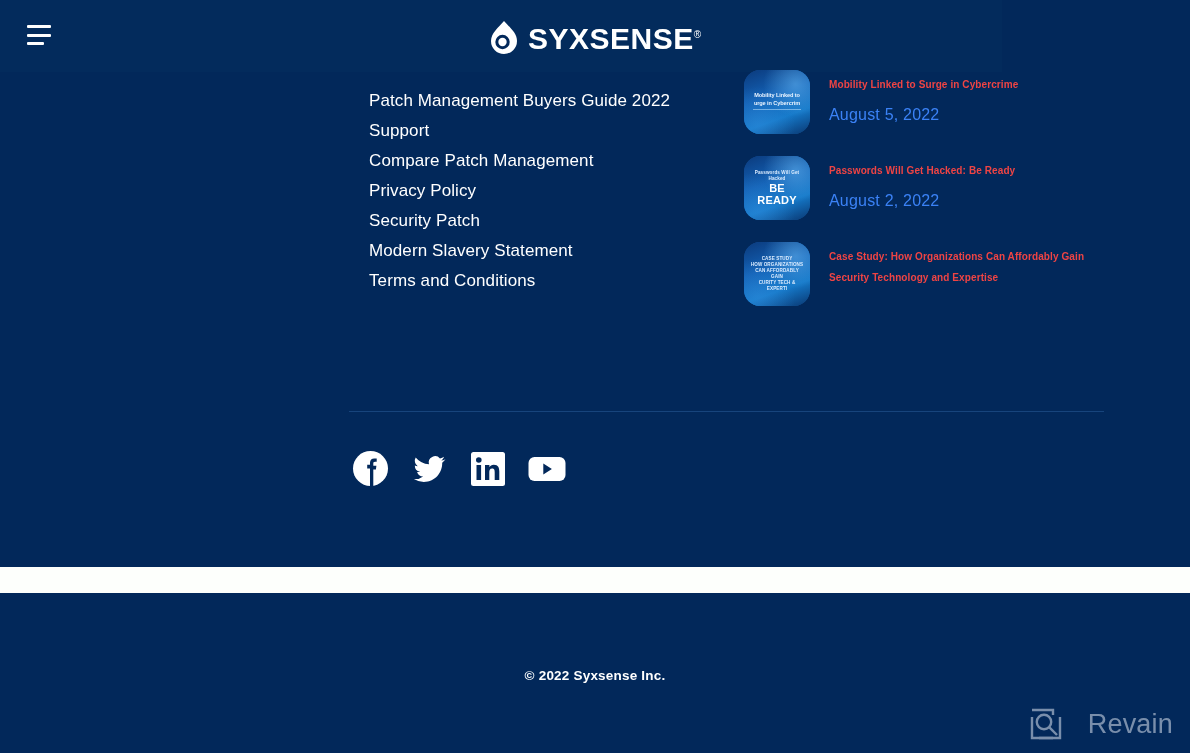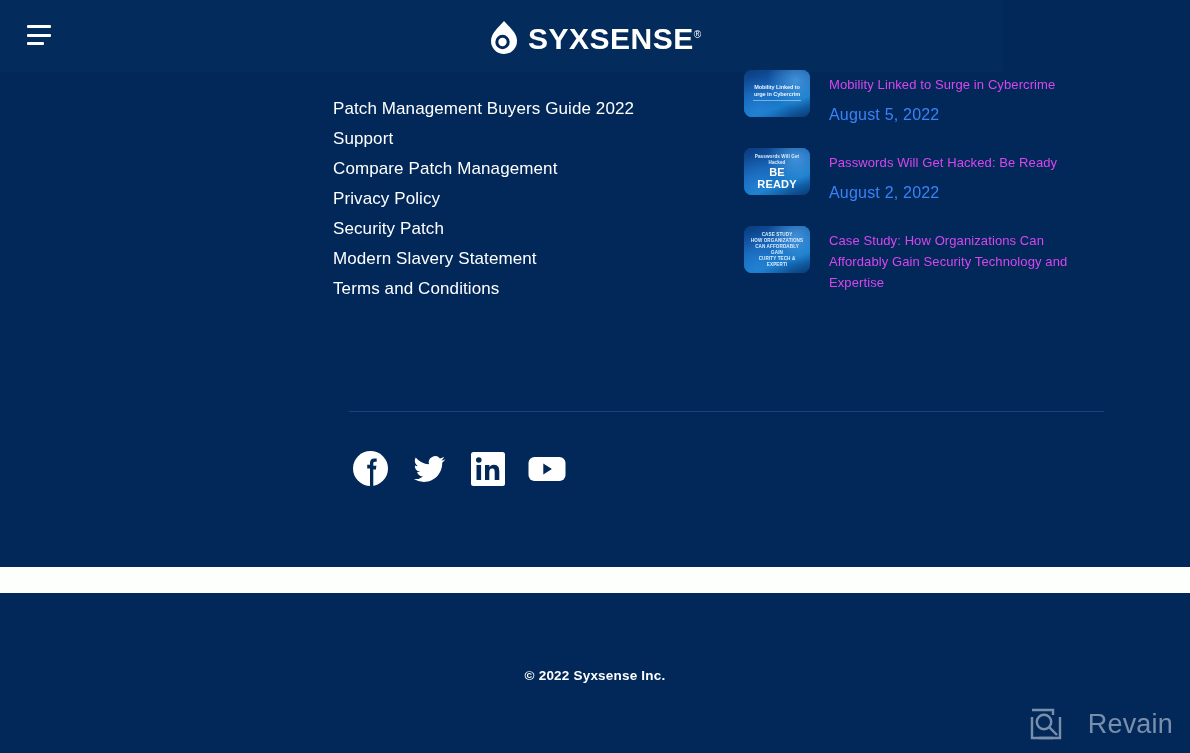--- a/index.html
+++ b/index.html
@@ -34,34 +34,34 @@
   }
   .logo-mark { width:30px; height:34px; display:block; }
   .logo-word {
     font-size:30px; font-weight:bold; color:#ffffff;
     letter-spacing:0.5px; line-height:34px; position:relative;
     font-family:"Liberation Sans", sans-serif;
   }
   .logo-reg { font-size:10px; vertical-align:super; font-weight:normal; }
 
   
-  .links-col { position:absolute; left:333px; top:86px; width:360px;margin-top:8px; }
+  .links-col { position:absolute; left:369px; top:86px; width:360px; }
   .links-col a {
     display:block; color:#ffffff; text-decoration:none;
     font-size:17px; line-height:30px; font-weight:400;
     letter-spacing:0.1px; white-space:nowrap; cursor:pointer;
   }
 
   .posts-col { position:absolute; left:744px; top:70px; width:360px; }
   .post { display:flex; gap:19px; margin-bottom:22px; }
   .post:last-child { margin-bottom:0; }
 
   .thumb {
     position:relative; flex:0 0 auto;
-    width:66px; height:47px; border-radius:8px; overflow:hidden;
+    width:66px; height:64px; border-radius:16px; overflow:hidden;
     background:linear-gradient(135deg,#0d3f85 0%,#1060b9 35%,#1b86d6 65%,#0a3d7d 100%);
     cursor:pointer;
   }
   .thumb .thumb-bg {
     position:absolute; inset:0;
     background:
       radial-gradient(circle at 78% 22%, rgba(120,200,255,.45) 0%, rgba(120,200,255,0) 45%),
       radial-gradient(circle at 20% 85%, rgba(60,150,230,.35) 0%, rgba(60,150,230,0) 50%),
       linear-gradient(160deg,#0b3a7c 0%,#1361b5 40%,#1579c9 70%,#0a3872 100%);
   }
@@ -81,21 +81,21 @@
   .thumb-small {
     color:#dbecff; font-size:4.6px; font-weight:bold; line-height:6px;
     text-align:center; letter-spacing:0.1px; width:100%;
   }
   .thumb-rule {
     width:86%; height:1px; background:rgba(190,225,255,.55); margin:2px 0;
   }
 
   .post-text { flex:1 1 auto; padding-top:4px; }
   .post-title {
-    color:#d946ef; font-size:13px; font-weight:normal;
+    color:#ef4444; font-size:10px; font-weight:bold;
     line-height:21px; letter-spacing:0.1px; text-decoration:none;
     display:block; cursor:pointer;
   }
   .post-date {
     color:#3b82f6; font-size:16px; font-weight:400;
     line-height:22px; margin-top:9px; letter-spacing:0.2px;
   }
 
   
   .divider {

